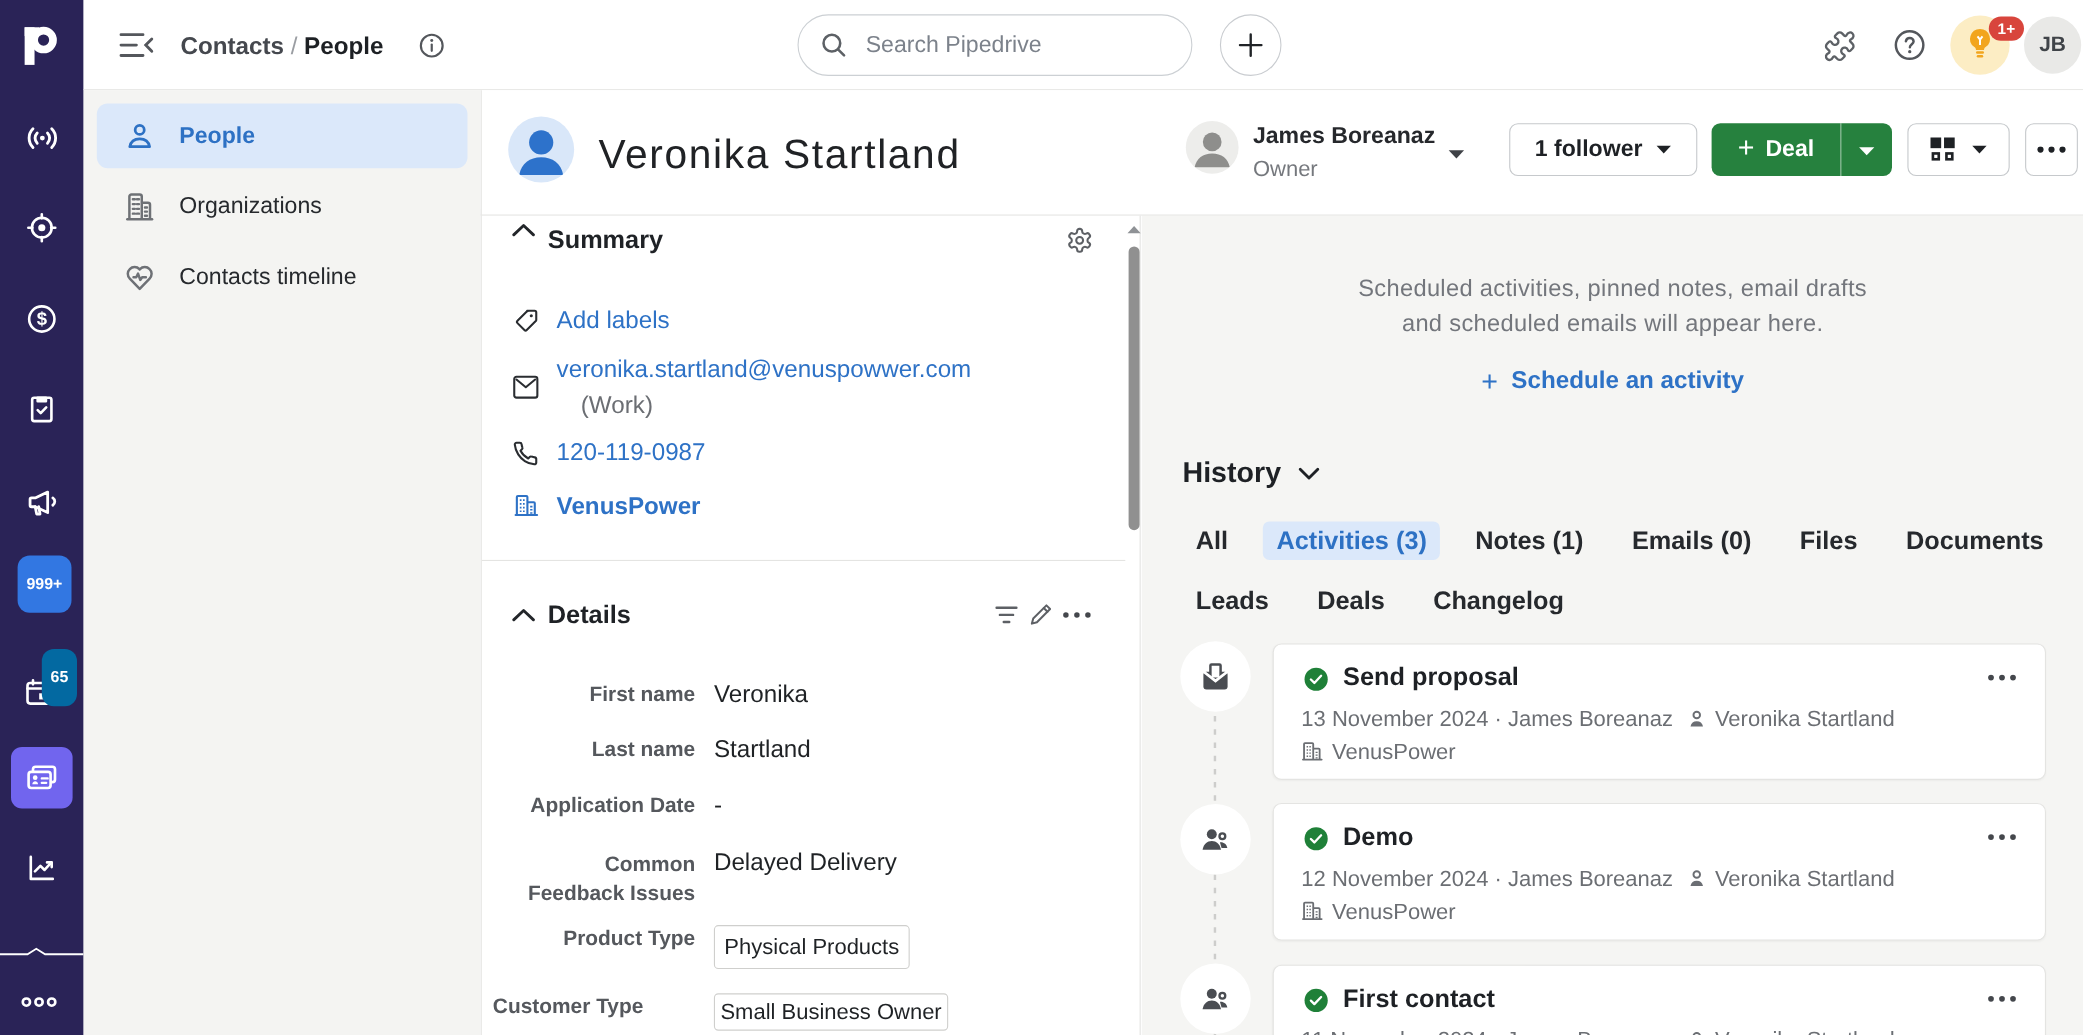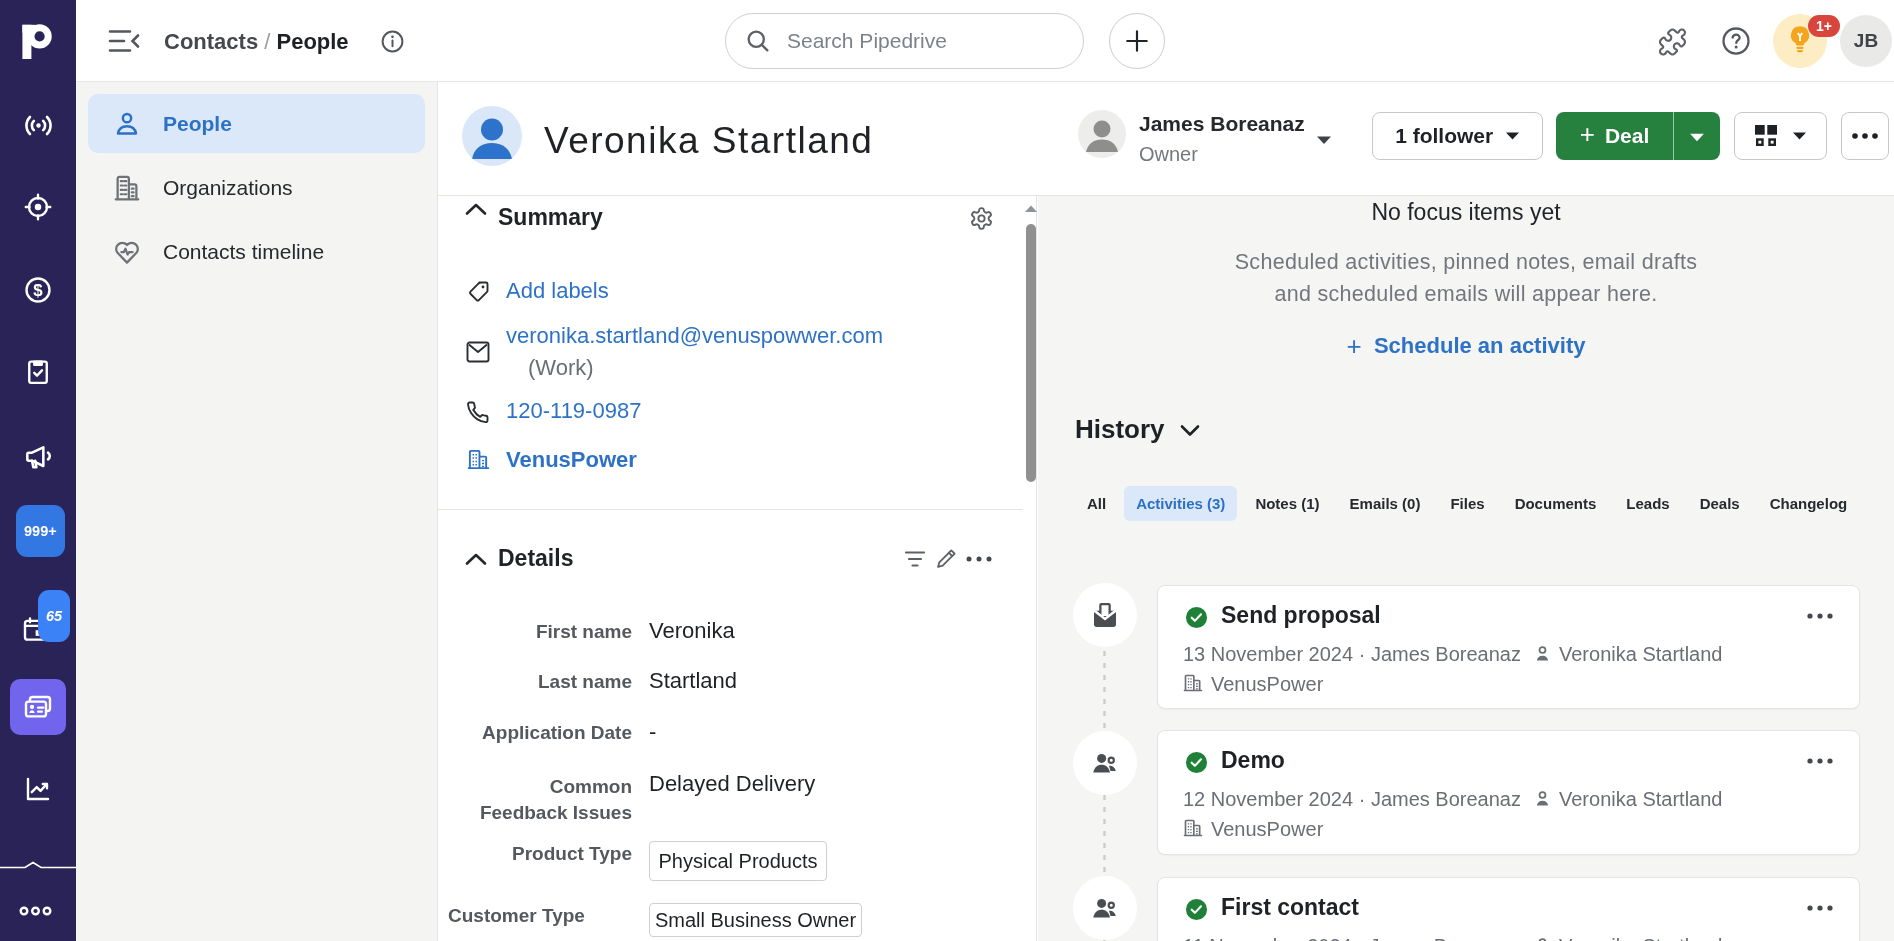--- a/index.html
+++ b/index.html
@@ -81,21 +81,21 @@
         <path d="M19.5 9.5a3 3 0 0 1 0 5"></path>
       </svg>
     </div>
   <div class="badge" style="left:16px; top:505px; background:#3277e2;">999+</div>
   <div class="sb-ic" style="top:530px; padding-right:6px;">
       <svg width="32" height="28" viewBox="0 0 24 24" fill="none" stroke="#fff" stroke-width="1.9" stroke-linecap="round" stroke-linejoin="round">
         <rect x="3" y="5" width="18" height="15" rx="2"></rect>
         <path d="M4.5 7l7.5 6 7.5-6"></path>
       </svg>
     </div>
-  <div class="badge" style="left:38px; top:590px; background:#3b82f6;font-style:italic;">65</div>
+  <div class="badge" style="left:38px; top:590px; background:#0369a1;">65</div>
   <div class="sb-ic" style="top:614px; padding-right:6px;">
       <svg width="30" height="30" viewBox="0 0 24 24" fill="none" stroke="#fff" stroke-width="1.9" stroke-linecap="round" stroke-linejoin="round">
         <rect x="4" y="5.5" width="16" height="15" rx="2"></rect>
         <path d="M8 3.5v3M16 3.5v3M4 9.5h16"></path>
         <rect x="12.5" y="13" width="4.5" height="4.5" fill="#fff" stroke="none"></rect>
       </svg>
     </div>
   <div class="sb-active"></div>
   <div class="sb-ic" style="top:691px">
       <svg width="34" height="32" viewBox="0 0 24 24" fill="none">
@@ -309,29 +309,28 @@
   <div style="position:absolute; left:10px; top:532px; width:184px; text-align:right; font-size:19px; font-weight:700; color:#55585d;">Application Date</div>
   <div style="position:absolute; left:211px; top:529px; font-size:22px; color:#1f2225;">-</div>
   <div style="position:absolute; left:10px; top:584px; width:184px; text-align:right; font-size:19px; font-weight:700; color:#55585d; line-height:26px;">Common<br>Feedback Issues</div>
   <div style="position:absolute; left:211px; top:581px; font-size:22px; color:#1f2225;">Delayed Delivery</div>
   <div style="position:absolute; left:10px; top:653px; width:184px; text-align:right; font-size:19px; font-weight:700; color:#55585d;">Product Type</div>
   <div style="position:absolute; left:211px; top:651px; width:178px; height:40px; border:1px solid #cfcfcd; border-radius:4px; background:#fff; display:flex; align-items:center; justify-content:center; font-size:20px; color:#1f2225;">Physical Products</div>
   <div style="position:absolute; left:10px; top:715px; width:184px; font-size:19px; font-weight:700; color:#55585d;">Customer Type</div>
   <div style="position:absolute; left:211px; top:713px; width:213px; height:34px; border:1px solid #cfcfcd; border-radius:4px; background:#fff; display:flex; align-items:center; justify-content:center; font-size:20px; color:#1f2225;">Small Business Owner</div>
 </div>
 <div id="rightcol" style="overflow:hidden;">
-  <div style="position:absolute; left:0; top:9px; width:856px; text-align:center; font-size:23px; font-weight:500; color:#212428;">No focus items yet</div>
   <div style="position:absolute; left:0; top:56px; width:856px; text-align:center; font-size:21.5px; color:#73767c; line-height:32px; letter-spacing:0.3px;">Scheduled activities, pinned notes, email drafts<br>and scheduled emails will appear here.</div>
   <div style="position:absolute; left:0; top:141px; width:856px; text-align:center; font-size:22px; font-weight:700; color:#2e72c6;"><span style="font-weight:400; font-size:26px; vertical-align:-2px;">+</span>&nbsp;&nbsp;Schedule an activity</div>
 
   <div style="position:absolute; left:37px; top:224px; font-size:26px; font-weight:700; color:#1e2125;">History <svg style="display:inline-block; margin-left:8px;" width="20" height="14" viewBox="0 0 20 14">
         <path d="M2 2.5l8 8 8-8" stroke="#1e2125" stroke-width="2.6" fill="none" stroke-linecap="round" stroke-linejoin="round"></path>
       </svg></div>
 
-  <div style="position:absolute; left:37px; top:296px; width:812px; display:flex; flex-wrap:wrap; column-gap:6px; row-gap:0; font-size:15px; font-weight:700; color:#26292d;">
+  <div style="position:absolute; left:37px; top:284px; width:812px; display:flex; flex-wrap:wrap; column-gap:6px; row-gap:0; font-size:23px; font-weight:700; color:#26292d;gap:20px;">
     <div style="padding:6px 12px; line-height:23px;">All</div>
     <div style="padding:6px 12px; line-height:23px; background:#dbe8fa; border-radius:6px; color:#2d71c4;">Activities (3)</div>
     <div style="padding:6px 12px; line-height:23px;">Notes (1)</div>
     <div style="padding:6px 12px; line-height:23px;">Emails (0)</div>
     <div style="padding:6px 12px; line-height:23px;">Files</div>
     <div style="padding:6px 12px; line-height:23px;">Documents</div>
     <div style="padding:6px 12px; line-height:23px;">Leads</div>
     <div style="padding:6px 12px; line-height:23px;">Deals</div>
     <div style="padding:6px 12px; line-height:23px;">Changelog</div>
   </div>

